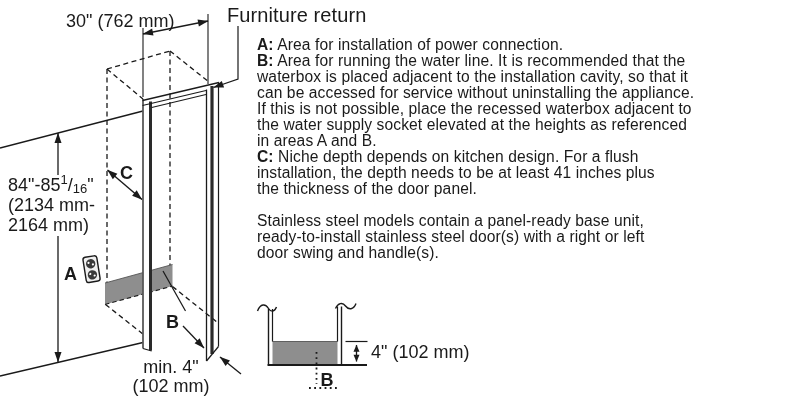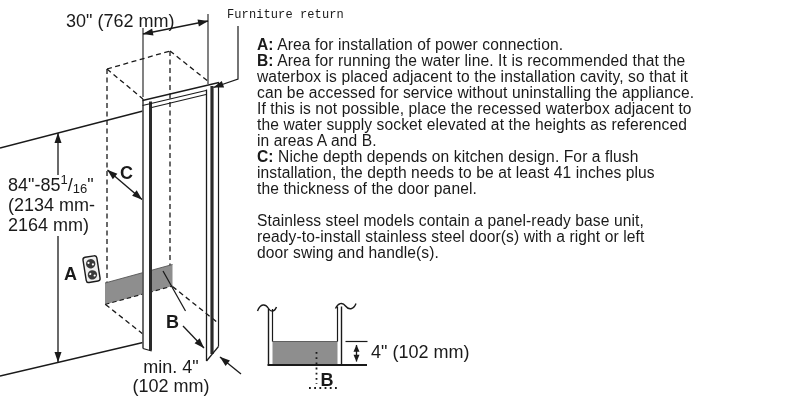--- a/index.html
+++ b/index.html
@@ -12,21 +12,21 @@
   .area-letter{font-size:18px;font-weight:bold;fill:#1a1a1a;}
   .notes{
     position:absolute;left:257px;top:37px;width:556px;
     font-size:15.6px;line-height:16px;letter-spacing:0.1px;
   }
   .notes p{margin:0;}
   .notes p.para2{margin-top:16px;}
   .nl{font-weight:bold;}
   .nl-lines,.para2-lines{white-space:pre-line;}
   .furniture-return{
-    position:absolute;left:227px;top:7px;font-size:12px;line-height:17px;letter-spacing:0.1px;font-family:Liberation Mono, monospace;
+    position:absolute;left:227px;top:7px;font-size:20px;line-height:17px;letter-spacing:0.1px;
   }
 </style>
 </head>
 <body>
 
 <svg id="diagram-svg" width="800" height="400" viewBox="0 0 800 400">
   <defs>
     <marker id="ah" markerUnits="userSpaceOnUse" markerWidth="12" markerHeight="9" refX="10.5" refY="4" orient="auto-start-reverse">
       <path d="M0.5,0.5 L10.8,4 L0.5,7.5 Z" fill="#1a1a1a"></path>
     </marker>

